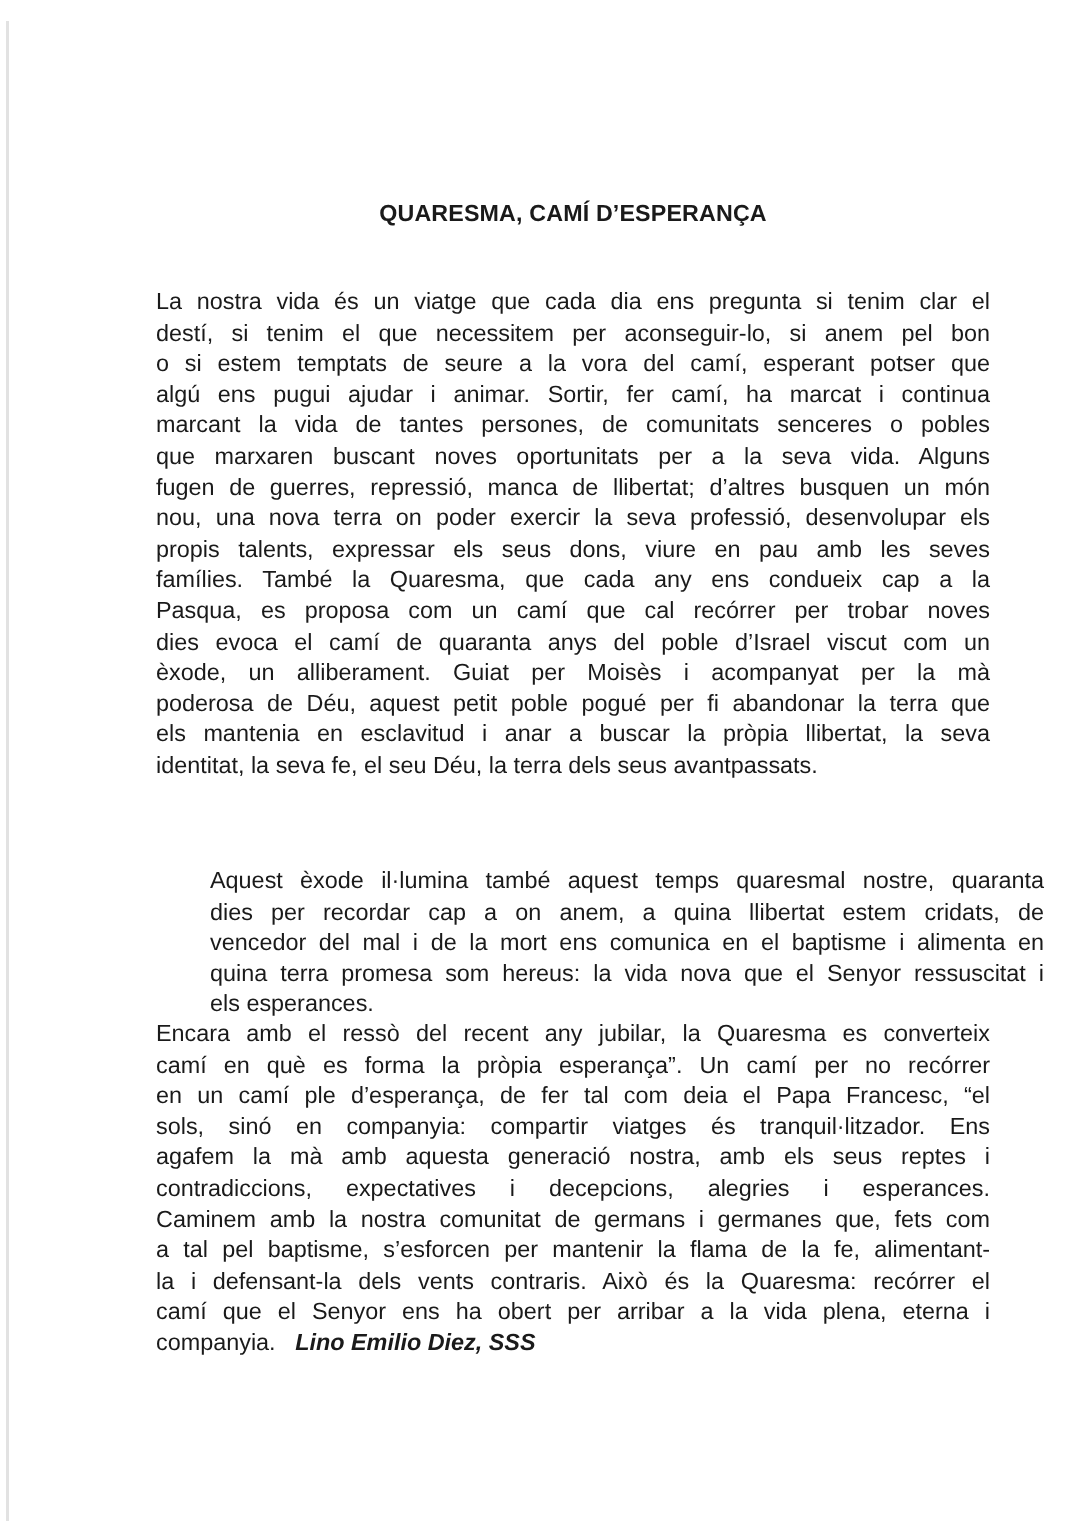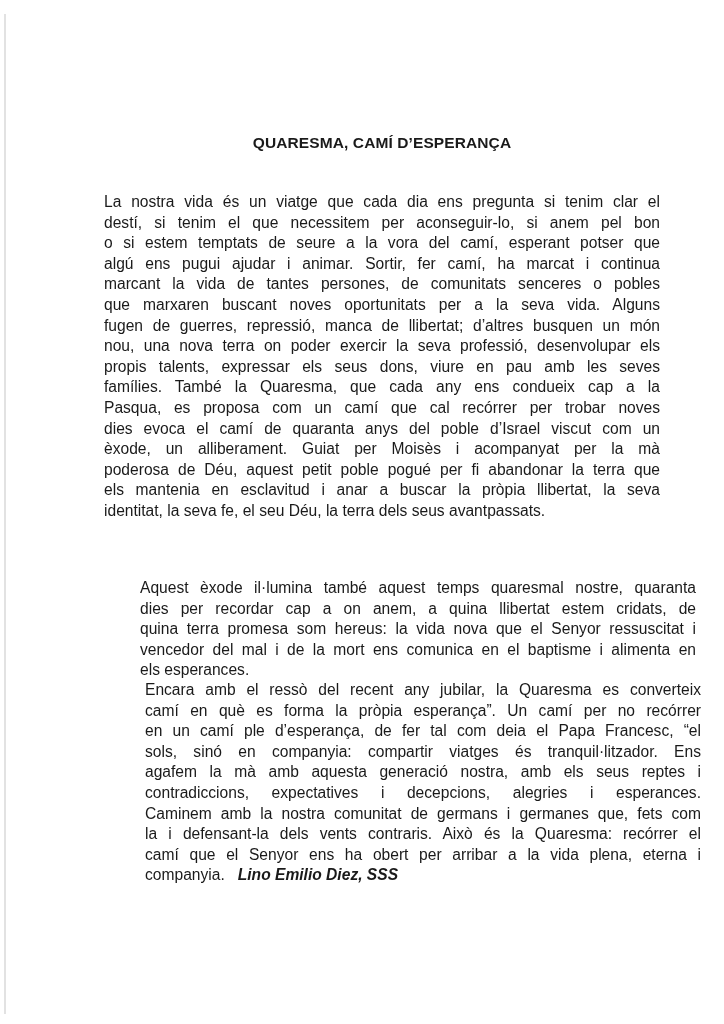--- a/index.html
+++ b/index.html
@@ -7,21 +7,21 @@
          font-family: "Liberation Sans", sans-serif; color: #1a1a1a; }
   .edge { position: absolute; left: 4px; top: 14px; width: 2px; height: 1000px; background: #e2e2e2; }
   .title { position: absolute; top: 134px; left: 0; width: 724px; text-align: center;
            font-weight: bold; font-size: 15.5px; letter-spacing: 0.1px; margin-left: 20px; }
   .para { position: absolute; left: 104px; width: 556px; font-size: 15.6px; line-height: 20.6px; }
   .line { display: block; text-align: justify; text-align-last: justify; white-space: nowrap; height: 20.6px; overflow: visible; }
   .line.last { text-align-last: left; }
   .sig { font-style: italic; font-weight: bold; }
   #p1 { top: 192px; }
   #p2 { top: 578px; margin-left: 36px; }
-  #p3 { top: 680px; margin-left: 41px; }
+  #p3 { top: 680px; }
 </style>
 </head>
 <body>
 
 <div class="edge"></div>
 
 <h1 class="title" style="margin-top:0;">QUARESMA, CAMÍ D’ESPERANÇA</h1>
 
 <div class="para" id="p1">
     <span class="line">La nostra vida és un viatge que cada dia ens pregunta si tenim clar el</span>
@@ -37,30 +37,31 @@
     <span class="line">Pasqua, es proposa com un camí que cal recórrer per trobar noves</span>
     <span class="line">dies evoca el camí de quaranta anys del poble d’Israel viscut com un</span>
     <span class="line">èxode, un alliberament. Guiat per Moisès i acompanyat per la mà</span>
     <span class="line">poderosa de Déu, aquest petit poble pogué per fi abandonar la terra que</span>
     <span class="line">els mantenia en esclavitud i anar a buscar la pròpia llibertat, la seva</span>
     <span class="line last">identitat, la seva fe, el seu Déu, la terra dels seus avantpassats.</span>
   </div>
 <div class="para" id="p2">
     <span class="line">Aquest èxode il·lumina també aquest temps quaresmal nostre, quaranta</span>
     <span class="line">dies per recordar cap a on anem, a quina llibertat estem cridats, de</span>
+    <span class="line">vencedor del mal i de la mort ens comunica en el baptisme i alimenta en</span>
     <span class="line">quina terra promesa som hereus: la vida nova que el Senyor ressuscitat i</span>
-    <span class="line">vencedor del mal i de la mort ens comunica en el baptisme i alimenta en</span>
     <span class="line last">els esperances.</span>
   </div>
 <div class="para" id="p3">
   <span class="line">Encara amb el ressò del recent any jubilar, la Quaresma es converteix</span>
     <span class="line">camí en què es forma la pròpia esperança”. Un camí per no recórrer</span>
     <span class="line">en un camí ple d’esperança, de fer tal com deia el Papa Francesc, “el</span>
     <span class="line">sols, sinó en companyia: compartir viatges és tranquil·litzador. Ens</span>
     <span class="line">agafem la mà amb aquesta generació nostra, amb els seus reptes i</span>
     <span class="line">contradiccions, expectatives i decepcions, alegries i esperances.</span>
     <span class="line">Caminem amb la nostra comunitat de germans i germanes que, fets com</span>
+    <span class="line">a tal pel baptisme, s’esforcen per mantenir la flama de la fe, alimentant-</span>
     <span class="line">la i defensant-la dels vents contraris. Això és la Quaresma: recórrer el</span>
     <span class="line">camí que el Senyor ens ha obert per arribar a la vida plena, eterna i</span>
     <span class="line last" id="p3-last">
     <span>companyia.</span>&nbsp;&nbsp;&nbsp;<span class="sig">Lino Emilio Diez, SSS</span>
   </span>
 </div>
 
 </body></html>

